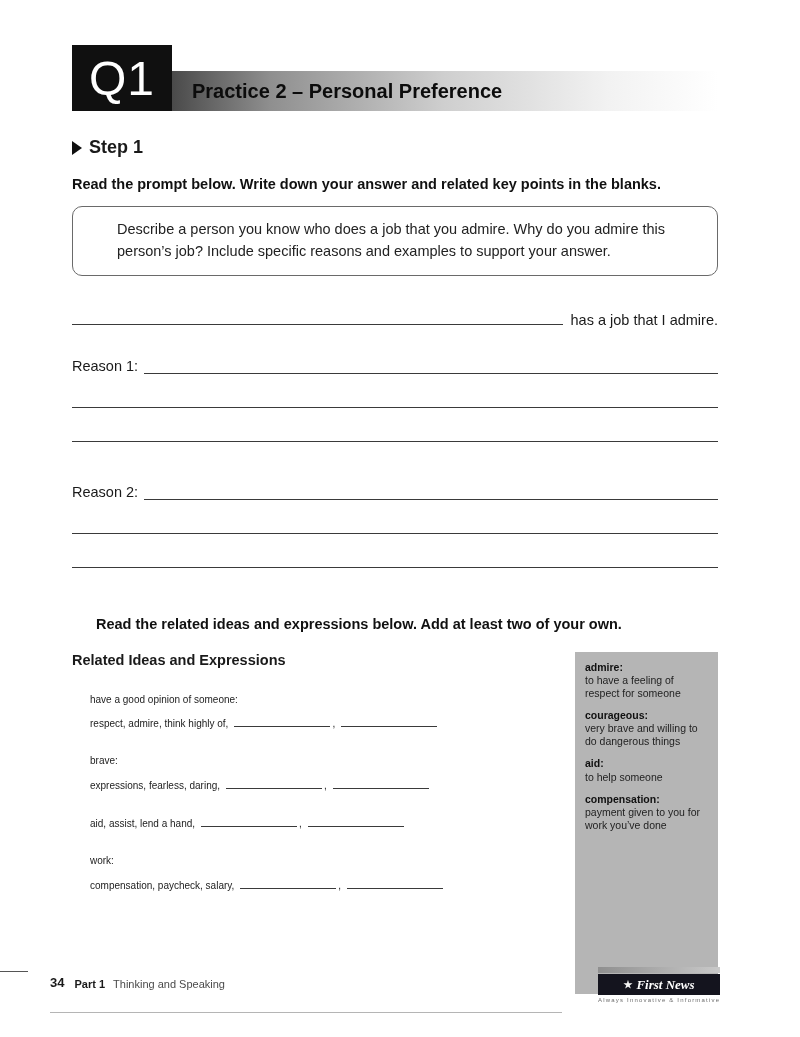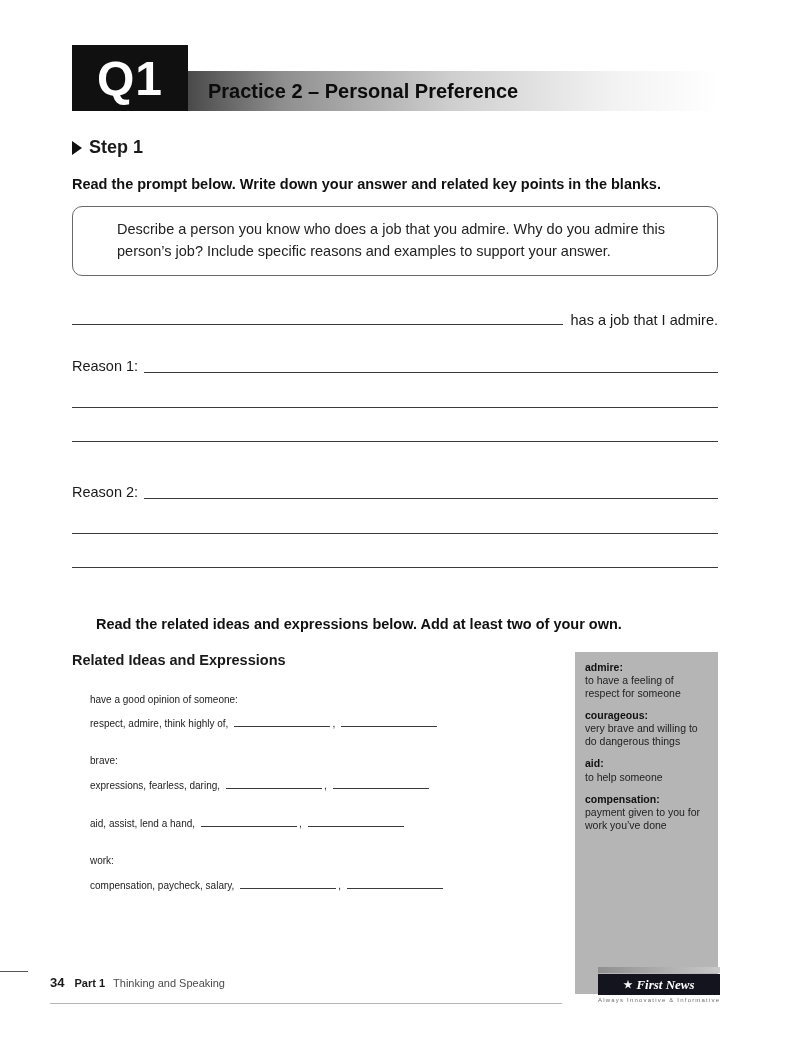--- a/index.html
+++ b/index.html
@@ -9,23 +9,23 @@
     font-family:"Liberation Sans", sans-serif;
     color:#1a1a1a;
     position:relative;
     overflow:hidden;
   }
   .page { padding:45px 82px 0 72px; }
 
   
   .header-row { display:flex; align-items:flex-end; }
   .q1-box {
-    width:116px; height:66px; background:#101010; color:#ffffff;
+    width:100px; height:66px; background:#101010; color:#ffffff;
     display:flex; align-items:center; justify-content:center;
-    font-size:48px; font-weight:700; letter-spacing:1px; flex:0 0 auto;
+    font-size:48px; font-weight:400; letter-spacing:1px; flex:0 0 auto;
   }
   .title-bar {
     flex:1; height:40px; margin-bottom:0;
     background:linear-gradient(90deg,#4a4a4a 0%, #8f8f8f 18%, #cfcfcf 50%, #f2f2f2 80%, #ffffff 100%);
     display:flex; align-items:center; padding-left:20px;
   }
   .title-bar .title-text { font-size:20px; font-weight:bold; color:#0c0c0c; }
 
   
   .step-row { margin-top:26px; display:flex; align-items:center; }
@@ -40,21 +40,21 @@
   .prompt-box {
     margin-top:14px; border:1.5px solid #6a6a6a; border-radius:10px;
     padding:12px 22px 12px 44px; font-size:14.5px; line-height:1.5; color:#222;
   }
 
   
   .answer-line { margin-top:34px; display:flex; align-items:baseline; font-size:14.5px; }
   .flex-blank { flex:1; border-bottom:1px solid #3a3a3a; height:1.05em; }
   .answer-suffix { white-space:nowrap; margin-left:8px; }
 
-  .reason-row { display:flex; align-items:center; font-size:14.5px; }
+  .reason-row { display:flex; align-items:flex-end; font-size:14.5px; }
   .reason-row.first { margin-top:30px; }
   .reason-row.second { margin-top:42px; }
   .reason-label { white-space:nowrap; margin-right:6px; }
   .rule-line { border-bottom:1px solid #3a3a3a; margin-top:33px; height:0; }
 
   .instruction.second { margin-top:48px;margin-left:24px; }
 
   
   .content-row { margin-top:20px; display:flex; align-items:flex-start; }
   .ideas-col { flex:1; padding-right:28px; }
@@ -74,22 +74,22 @@
   }
   .vocab-entry { margin-bottom:9px; }
   .vocab-term { font-size:10.5px; font-weight:bold; color:#101010; display:block; line-height:1.25; }
   .vocab-def { font-size:10.5px; color:#222; line-height:1.25; display:block; }
 
   
   .footer { position:absolute; left:0; right:0; bottom:26px; height:44px; }
   .footer-tick { position:absolute; left:0; top:4px; width:28px; border-top:1px solid #555; }
   .footer-left {
     position:absolute; left:50px; top:8px; width:512px;
-    border-bottom:1px solid #b5b5b5; padding-bottom:13px;
-    display:flex; align-items:center;
+    border-bottom:1px solid #b5b5b5; padding-bottom:22px;
+    display:flex; align-items:flex-end;
   }
   .footer-pg { font-size:13px; font-weight:bold; margin-right:10px; }
   .footer-part { font-size:11px; font-weight:bold; margin-right:8px; }
   .footer-section { font-size:11px; color:#4a4a4a; }
 
   .logo { position:absolute; right:80px; top:0; width:122px; }
   .logo-topbar { height:6px; background:linear-gradient(90deg,#8f8f8f,#c9c9c9); margin-bottom:1px; }
   .logo-main {
     background:#14141e; height:21px; display:flex; align-items:center; justify-content:center;
     color:#ffffff; font-family:"Liberation Serif", serif; font-style:italic; font-weight:bold; font-size:13px;

